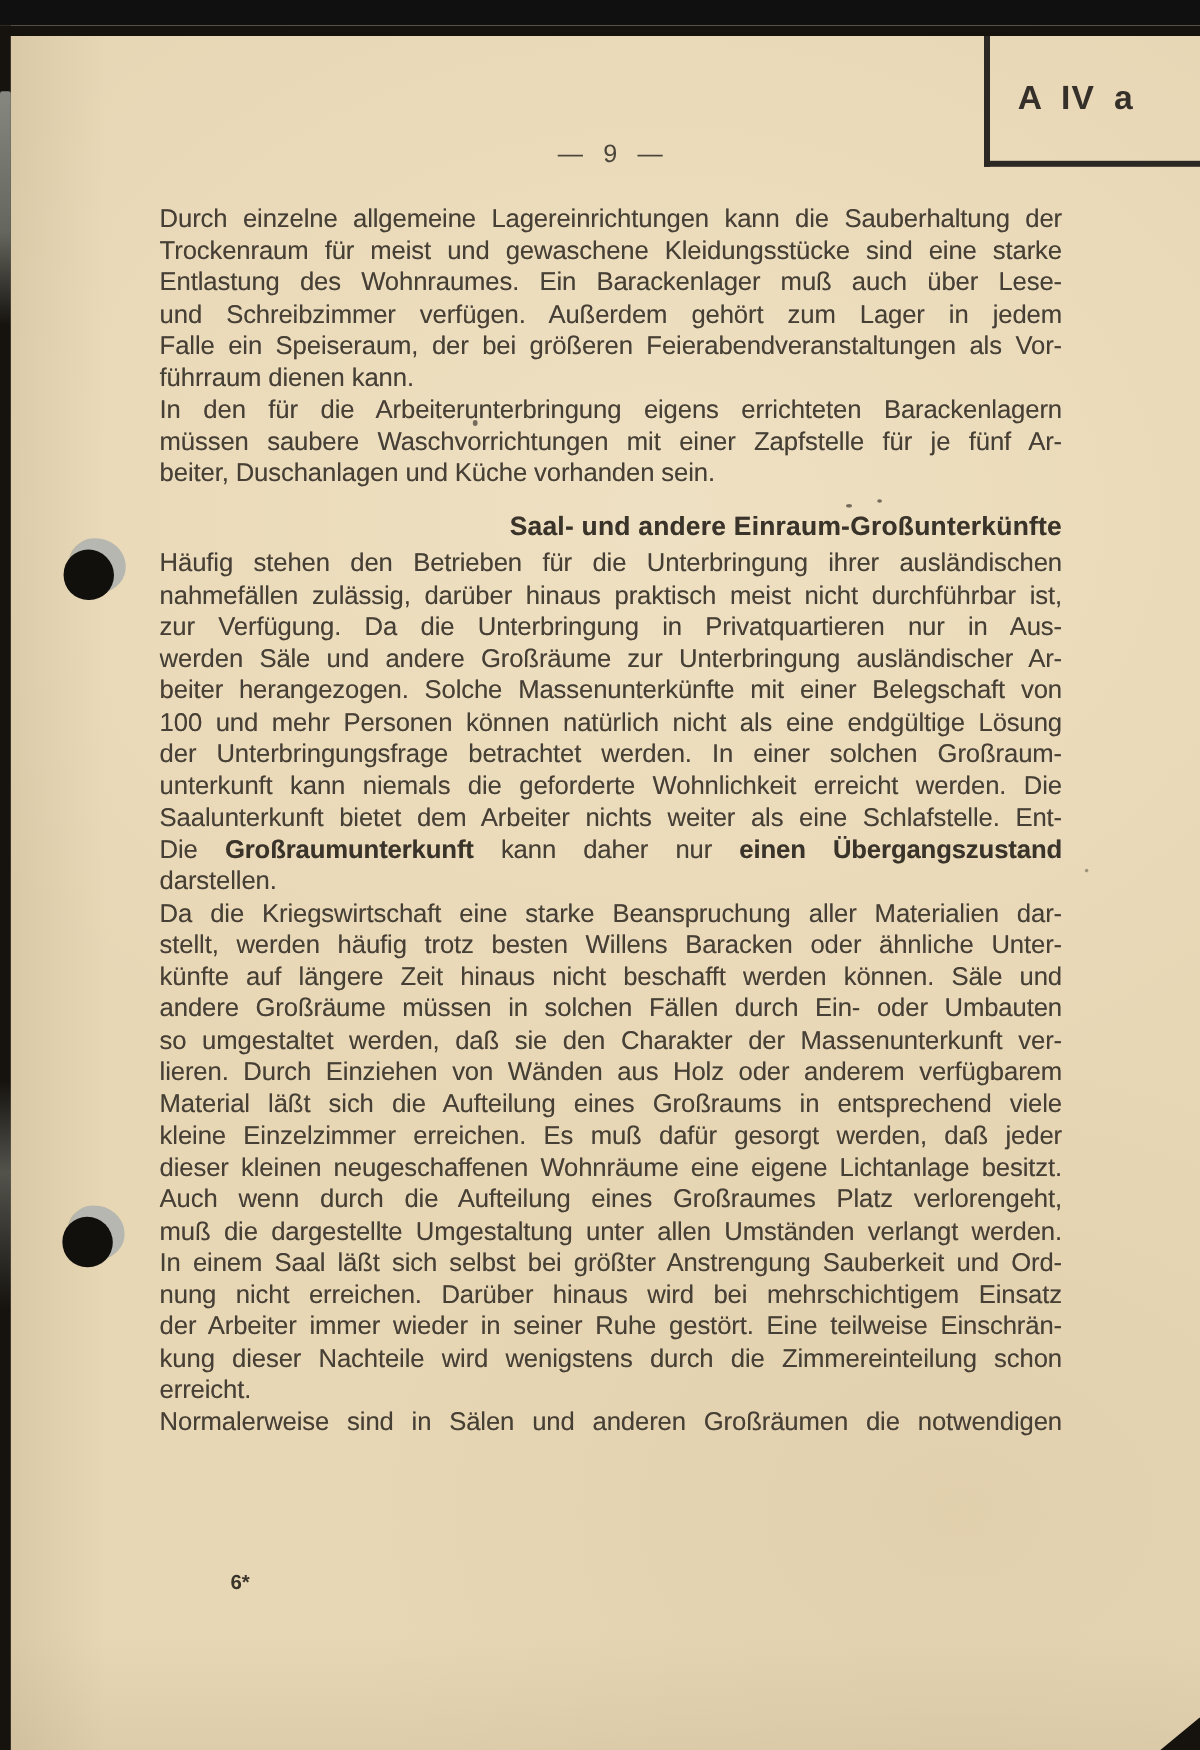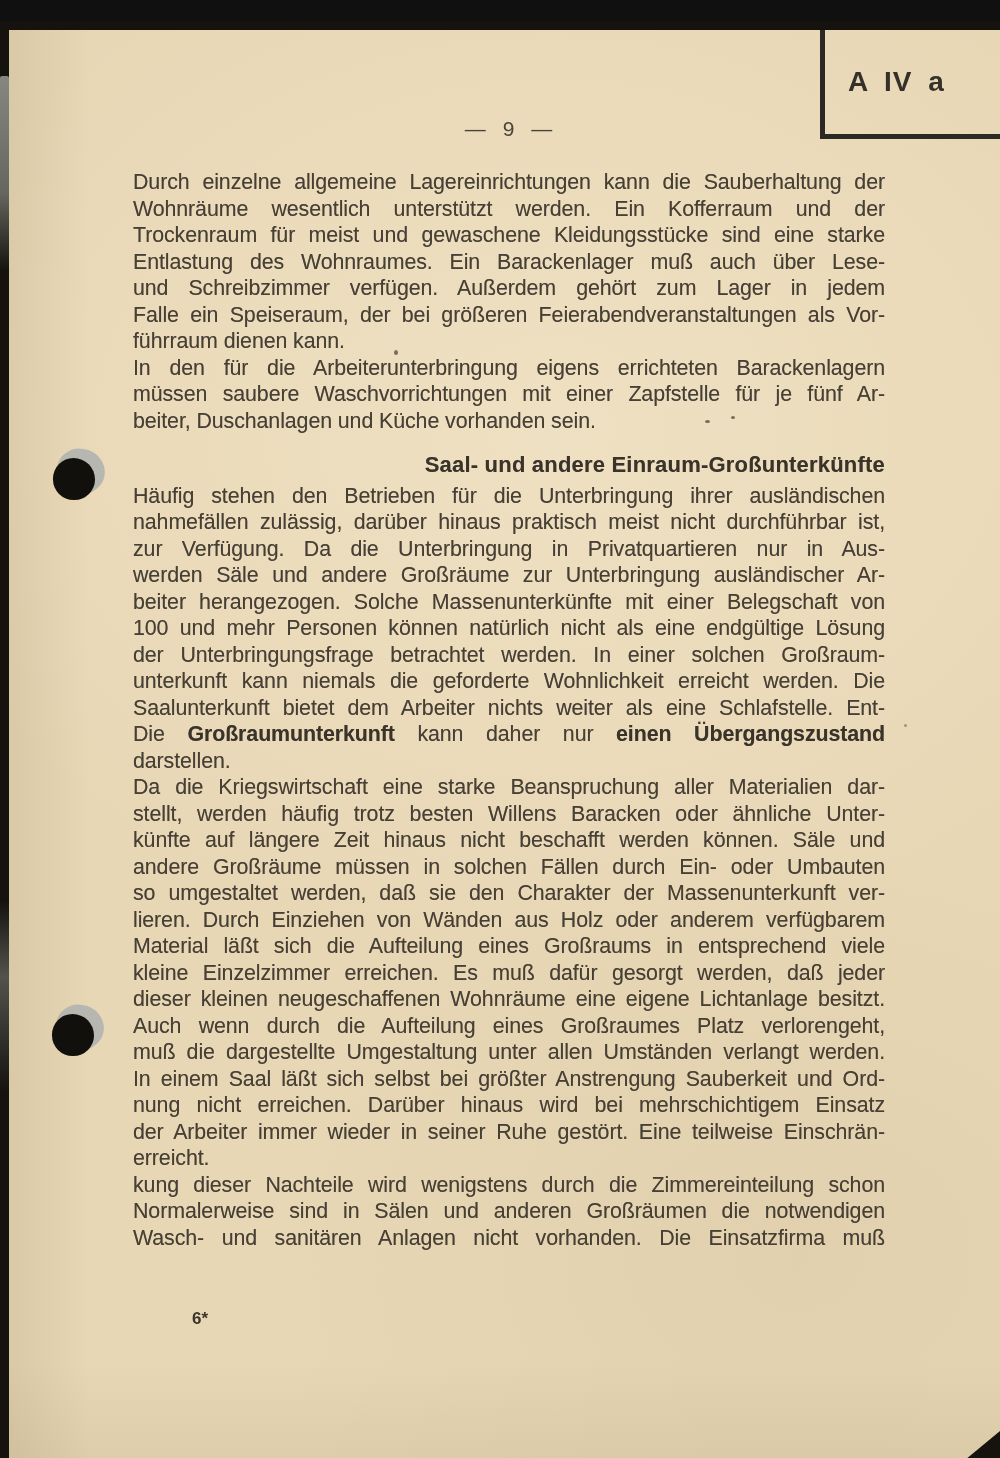--- a/index.html
+++ b/index.html
@@ -116,21 +116,20 @@
 
   <div class="class-box">
     <span class="class-label">A IV a</span>
   </div>
 
   <div class="page-number">— 9 —</div>
 
   <div class="body-text">
       <div class="para">
         <div class="line"><span>Durch einzelne allgemeine Lagereinrichtungen kann die Sauberhaltung der</span></div>
-        <div class="line"><span>Wohnräume wesentlich unterstützt werden. Ein Kofferraum und der</span></div>
         <div class="line"><span>Trockenraum für meist und gewaschene Kleidungsstücke sind eine starke</span></div>
         <div class="line"><span>Entlastung des Wohnraumes. Ein Barackenlager muß auch über Lese-</span></div>
         <div class="line"><span>und Schreibzimmer verfügen. Außerdem gehört zum Lager in jedem</span></div>
         <div class="line"><span>Falle ein Speiseraum, der bei größeren Feierabendveranstaltungen als Vor-</span></div>
         <div class="line line-last"><span>führraum dienen kann.</span></div>
       </div>
       <div class="para">
         <div class="line"><span>In den für die Arbeiterunterbringung eigens errichteten Barackenlagern</span></div>
         <div class="line"><span>müssen saubere Waschvorrichtungen mit einer Zapfstelle für je fünf Ar-</span></div>
         <div class="line line-last"><span>beiter, Duschanlagen und Küche vorhanden sein.</span></div>
@@ -157,26 +156,25 @@
         <div class="line"><span>so umgestaltet werden, daß sie den Charakter der Massenunterkunft ver-</span></div>
         <div class="line"><span>lieren. Durch Einziehen von Wänden aus Holz oder anderem verfügbarem</span></div>
         <div class="line"><span>Material läßt sich die Aufteilung eines Großraums in entsprechend viele</span></div>
         <div class="line"><span>kleine Einzelzimmer erreichen. Es muß dafür gesorgt werden, daß jeder</span></div>
         <div class="line"><span>dieser kleinen neugeschaffenen Wohnräume eine eigene Lichtanlage besitzt.</span></div>
         <div class="line"><span>Auch wenn durch die Aufteilung eines Großraumes Platz verlorengeht,</span></div>
         <div class="line"><span>muß die dargestellte Umgestaltung unter allen Umständen verlangt werden.</span></div>
         <div class="line"><span>In einem Saal läßt sich selbst bei größter Anstrengung Sauberkeit und Ord-</span></div>
         <div class="line"><span>nung nicht erreichen. Darüber hinaus wird bei mehrschichtigem Einsatz</span></div>
         <div class="line"><span>der Arbeiter immer wieder in seiner Ruhe gestört. Eine teilweise Einschrän-</span></div>
+        <div class="line"><span>kung dieser Nachteile wird wenigstens durch die Zimmereinteilung schon</span></div>
         <div class="line line-last"><span>erreicht.</span></div>
-        <div class="line"><span>kung dieser Nachteile wird wenigstens durch die Zimmereinteilung schon</span></div>
       </div>
       <div class="para">
         <div class="line"><span>Normalerweise sind in Sälen und anderen Großräumen die notwendigen</span></div>
-        <div class="line"><span>Wasch- und sanitären Anlagen nicht vorhanden. Die Einsatzfirma muß</span></div>
       </div>
     </div>
 
   <div class="hole-wrap hole-1">
     <div class="hole-halo"></div>
     <div class="hole-punch"></div>
   </div>
   <div class="hole-wrap hole-2">
     <div class="hole-halo"></div>
     <div class="hole-punch"></div>

